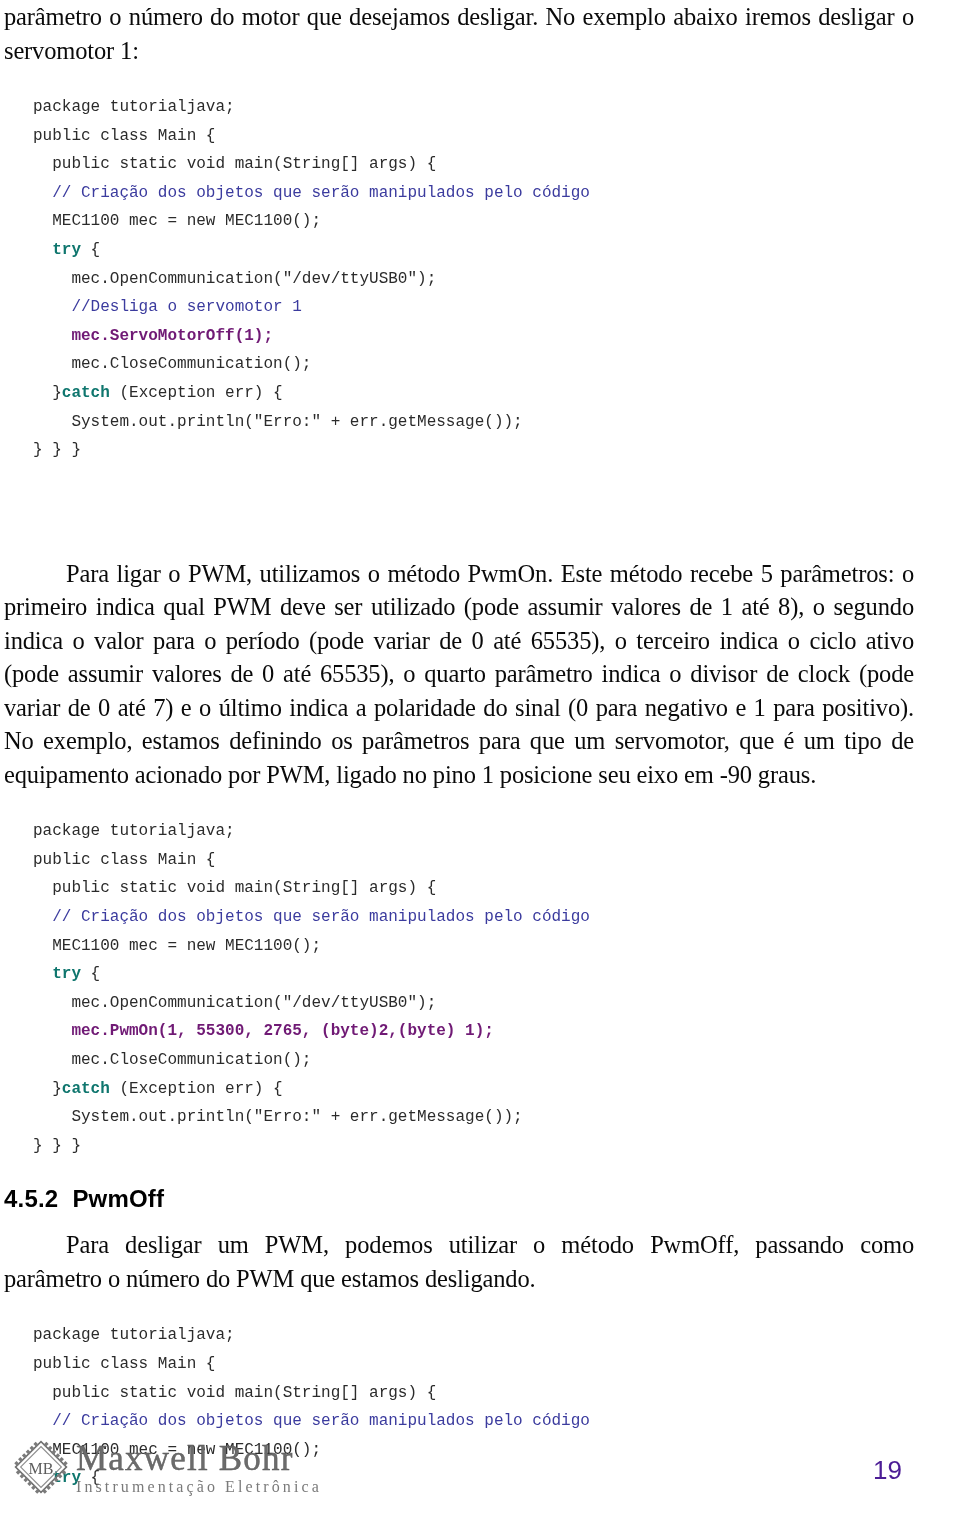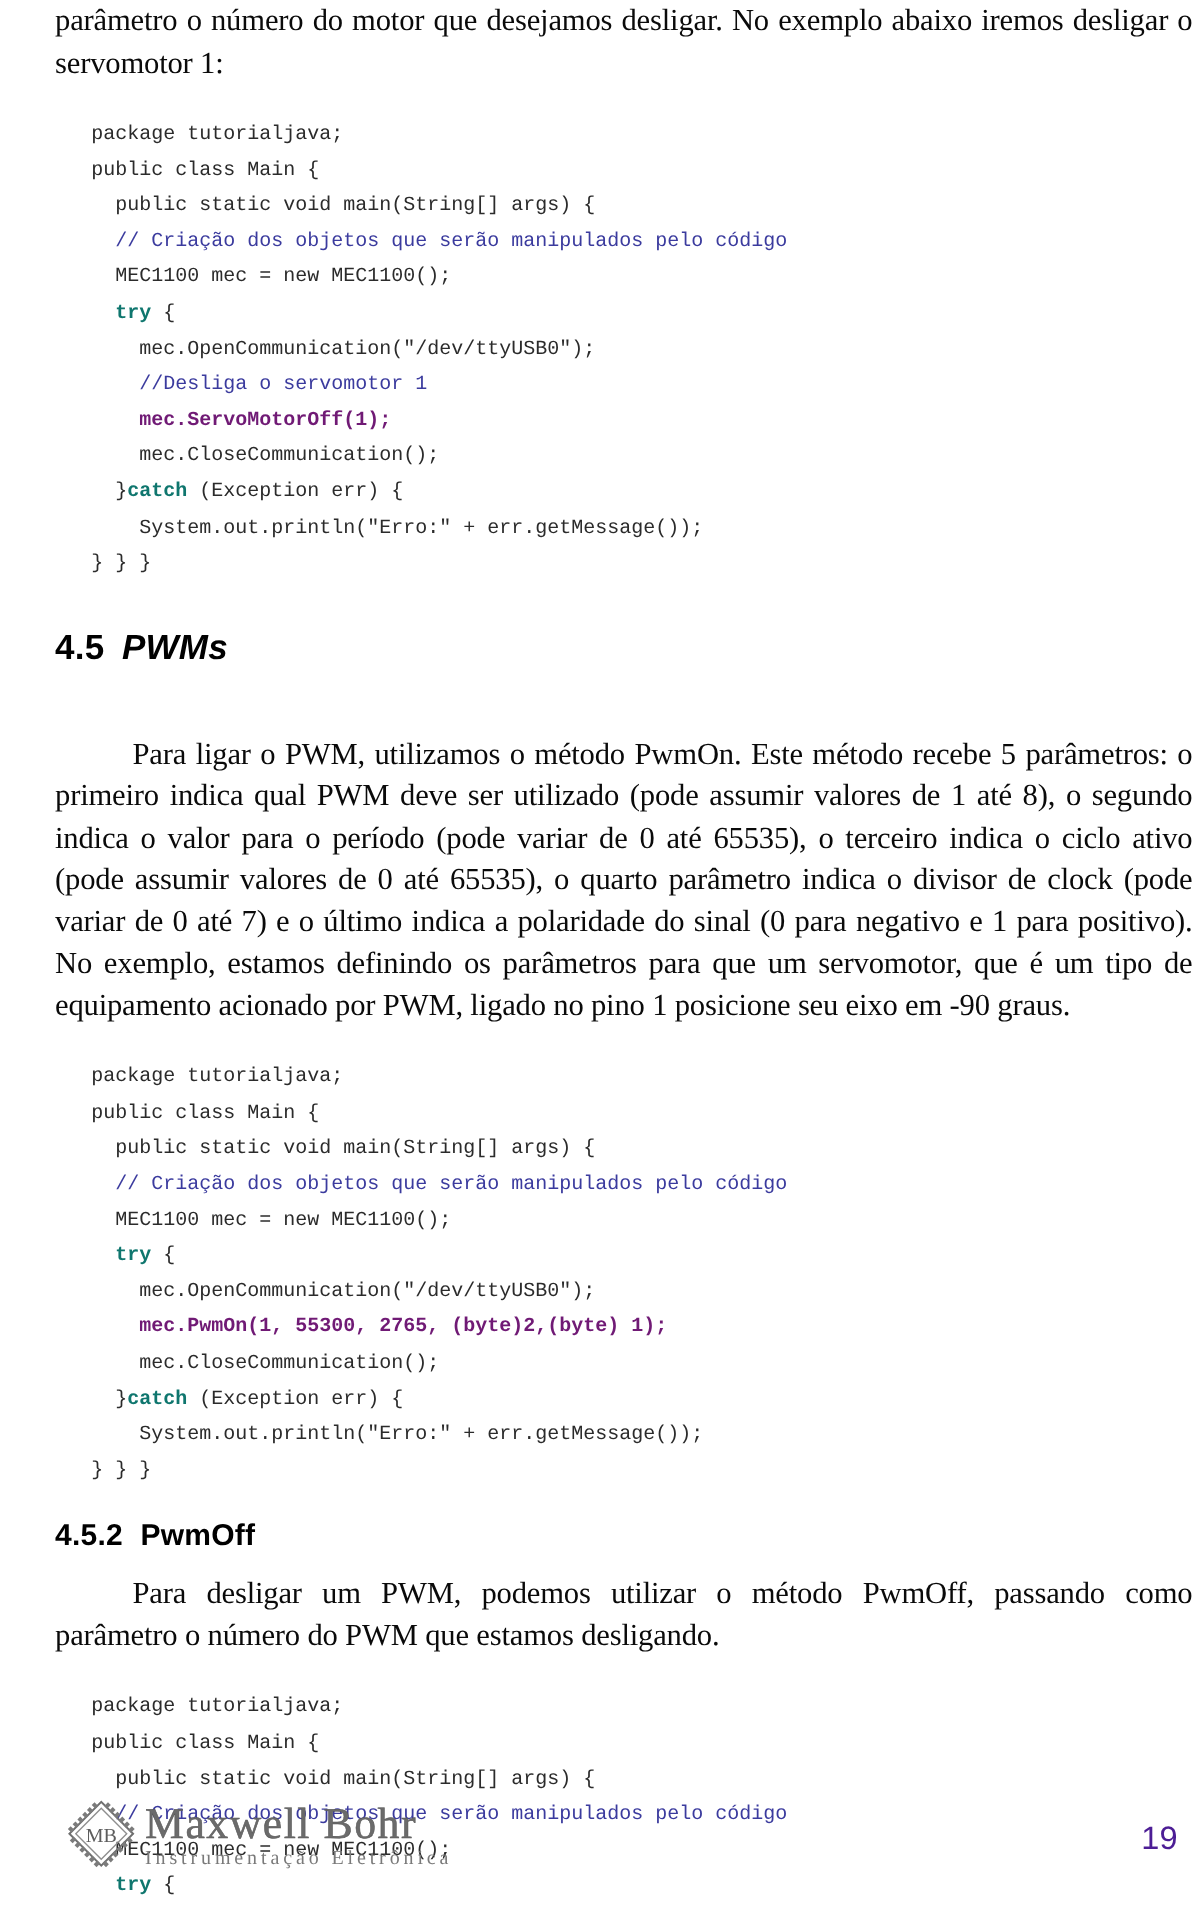--- a/index.html
+++ b/index.html
@@ -16,21 +16,20 @@
     font-family: "Liberation Serif", "DejaVu Serif", serif;
     color: #000000;
     -webkit-font-smoothing: antialiased;
   }
   .page {
     position: relative;
     width: 920px;
     height: 1524px;
     box-sizing: border-box;
     padding: 0 6px 0 4px;
-    margin-left: 40px;
   }
 
   
   .para {
     font-family: "Liberation Serif", "DejaVu Serif", serif;
     font-size: 24.5px;
     line-height: 33.5px;
     text-align: justify;
     text-justify: inter-word;
     margin: 0;
@@ -144,23 +143,20 @@
 <div class="page">
 
   <p class="para">parâmetro o número do motor que desejamos desligar. No exemplo abaixo iremos desligar o servomotor 1:</p>
 
   <div class="gap-md"></div>
 
   <div class="code" style="padding-left:29px;"><span class="line"><span>package tutorialjava;</span></span><span class="line"><span>public class Main {</span></span><span class="line"><span>  public static void main(String[] args) {</span></span><span class="line"><span class="cmt">  // Criação dos objetos que serão manipulados pelo código</span></span><span class="line"><span>  MEC1100 mec = new MEC1100();</span></span><span class="line"><span class="kw">  try</span><span> {</span></span><span class="line"><span>    mec.OpenCommunication("/dev/ttyUSB0");</span></span><span class="line"><span class="cmt">    //Desliga o servomotor 1</span></span><span class="line"><span class="hl">    mec.ServoMotorOff(1);</span></span><span class="line"><span>    mec.CloseCommunication();</span></span><span class="line"><span>  }</span><span class="kw">catch</span><span> (Exception err) {</span></span><span class="line"><span>    System.out.println("Erro:" + err.getMessage());</span></span><span class="line"><span>} } }</span></span></div>
 
   <div class="gap-lg"></div>
 
-  <h2 class="h2">
-    <span class="num">4.5</span><span>PWMs</span>
-  </h2>
 
   <div class="gap-lg"></div>
 
 
   <div class="gap-sm"></div>
 
   <p class="para indent">Para ligar o PWM, utilizamos o método PwmOn. Este método recebe 5 parâmetros: o primeiro indica qual PWM deve ser utilizado (pode assumir valores de 1 até 8), o segundo indica o valor para o período (pode variar de 0 até 65535), o terceiro indica o ciclo ativo (pode assumir valores de 0 até 65535), o quarto parâmetro indica o divisor de clock (pode variar de 0 até 7) e o último indica a polaridade do sinal (0 para negativo e 1 para positivo). No exemplo, estamos definindo os parâmetros para que um servomotor, que é um tipo de equipamento acionado por PWM, ligado no pino 1 posicione seu eixo em -90 graus.</p>
 
   <div class="gap-md"></div>
 

